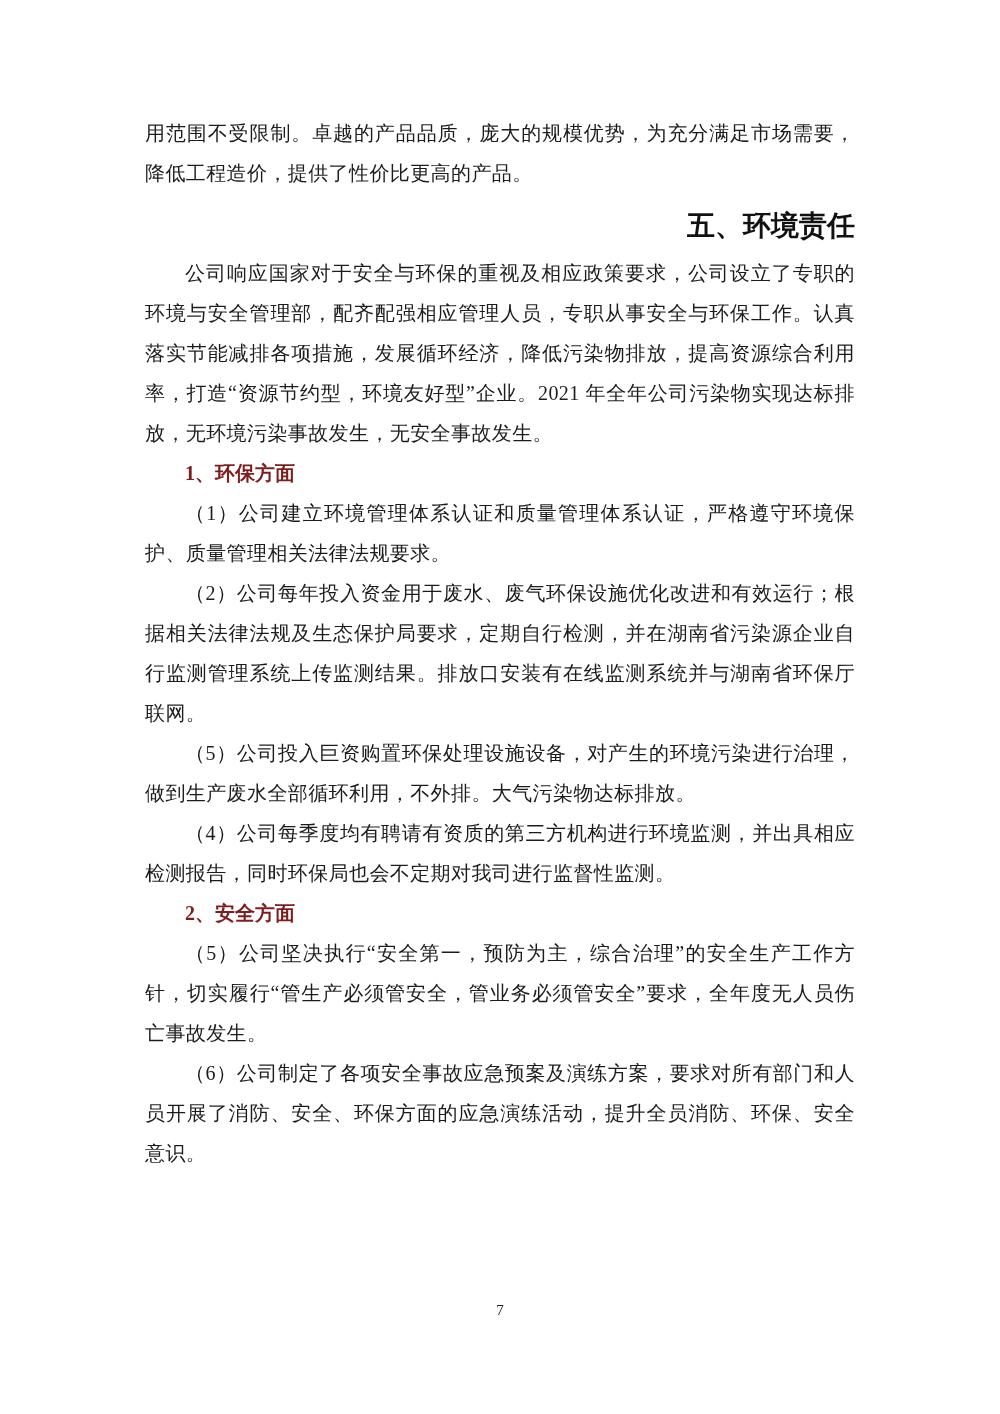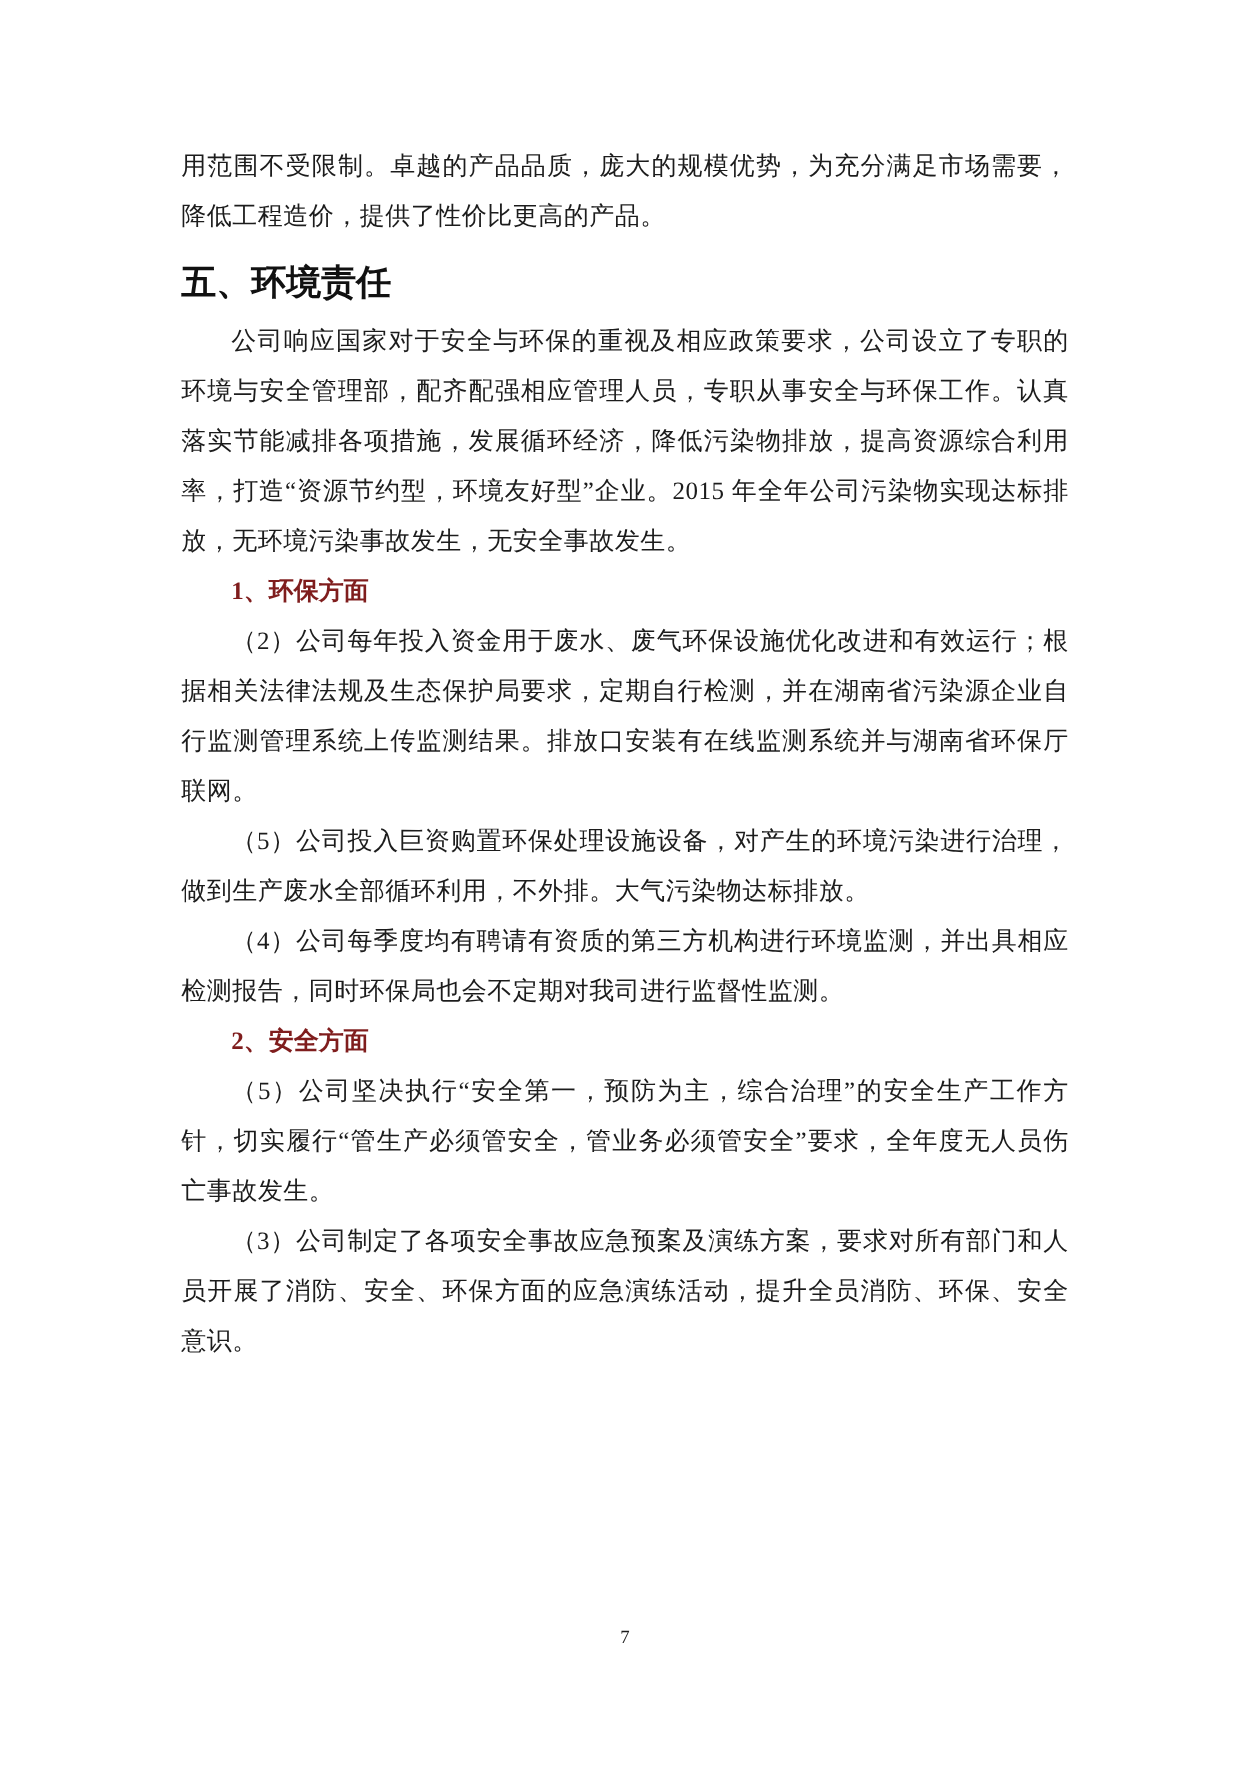--- a/index.html
+++ b/index.html
@@ -29,20 +29,21 @@
     text-indent: 2em;
   }
   .section-title {
     font-family: "Liberation Sans", "DejaVu Sans", sans-serif;
     font-weight: bold;
     font-size: 28px;
     line-height: 46px;
     margin-top: 10px;
     margin-bottom: 4px;
     color: #111111;
+    text-align: right;
   }
   .sub-title {
     font-size: 20px;
     line-height: 40px;
     font-weight: bold;
     text-indent: 2em;
     color: #7f1d1d;
   }
   .page-number {
     position: absolute;
@@ -57,34 +58,35 @@
 </style>
 </head>
 <body>
 
 <div class="page">
 
   <p class="body-text">用范围不受限制。卓越的产品品质，庞大的规模优势，为充分满足市场需要，降低工程造价，提供了性价比更高的产品。</p>
 
   <h1 class="section-title">五、环境责任</h1>
 
-  <p class="body-text indent2">公司响应国家对于安全与环保的重视及相应政策要求，公司设立了专职的环境与安全管理部，配齐配强相应管理人员，专职从事安全与环保工作。认真落实节能减排各项措施，发展循环经济，降低污染物排放，提高资源综合利用率，打造“资源节约型，环境友好型”企业。2015 年全年公司污染物实现达标排放，无环境污染事故发生，无安全事故发生。</p>
+  <p class="body-text indent2">公司响应国家对于安全与环保的重视及相应政策要求，公司设立了专职的环境与安全管理部，配齐配强相应管理人员，专职从事安全与环保工作。认真落实节能减排各项措施，发展循环经济，降低污染物排放，提高资源综合利用率，打造“资源节约型，环境友好型”企业。2021 年全年公司污染物实现达标排放，无环境污染事故发生，无安全事故发生。</p>
 
   <h2 class="sub-title">1、环保方面</h2>
 
+  <p class="body-text indent2">（1）公司建立环境管理体系认证和质量管理体系认证，严格遵守环境保护、质量管理相关法律法规要求。</p>
 
   <p class="body-text indent2">（2）公司每年投入资金用于废水、废气环保设施优化改进和有效运行；根据相关法律法规及生态保护局要求，定期自行检测，并在湖南省污染源企业自行监测管理系统上传监测结果。排放口安装有在线监测系统并与湖南省环保厅联网。</p>
 
   <p class="body-text indent2">（5）公司投入巨资购置环保处理设施设备，对产生的环境污染进行治理，做到生产废水全部循环利用，不外排。大气污染物达标排放。</p>
 
   <p class="body-text indent2">（4）公司每季度均有聘请有资质的第三方机构进行环境监测，并出具相应检测报告，同时环保局也会不定期对我司进行监督性监测。</p>
 
   <h2 class="sub-title">2、安全方面</h2>
 
 
   <p class="body-text indent2">（5）公司坚决执行“安全第一，预防为主，综合治理”的安全生产工作方针，切实履行“管生产必须管安全，管业务必须管安全”要求，全年度无人员伤亡事故发生。</p>
 
-  <p class="body-text indent2">（3）公司制定了各项安全事故应急预案及演练方案，要求对所有部门和人员开展了消防、安全、环保方面的应急演练活动，提升全员消防、环保、安全意识。</p>
+  <p class="body-text indent2">（6）公司制定了各项安全事故应急预案及演练方案，要求对所有部门和人员开展了消防、安全、环保方面的应急演练活动，提升全员消防、环保、安全意识。</p>
 
 
   <div class="page-number">7</div>
 
 </div>
 
 </body></html>

